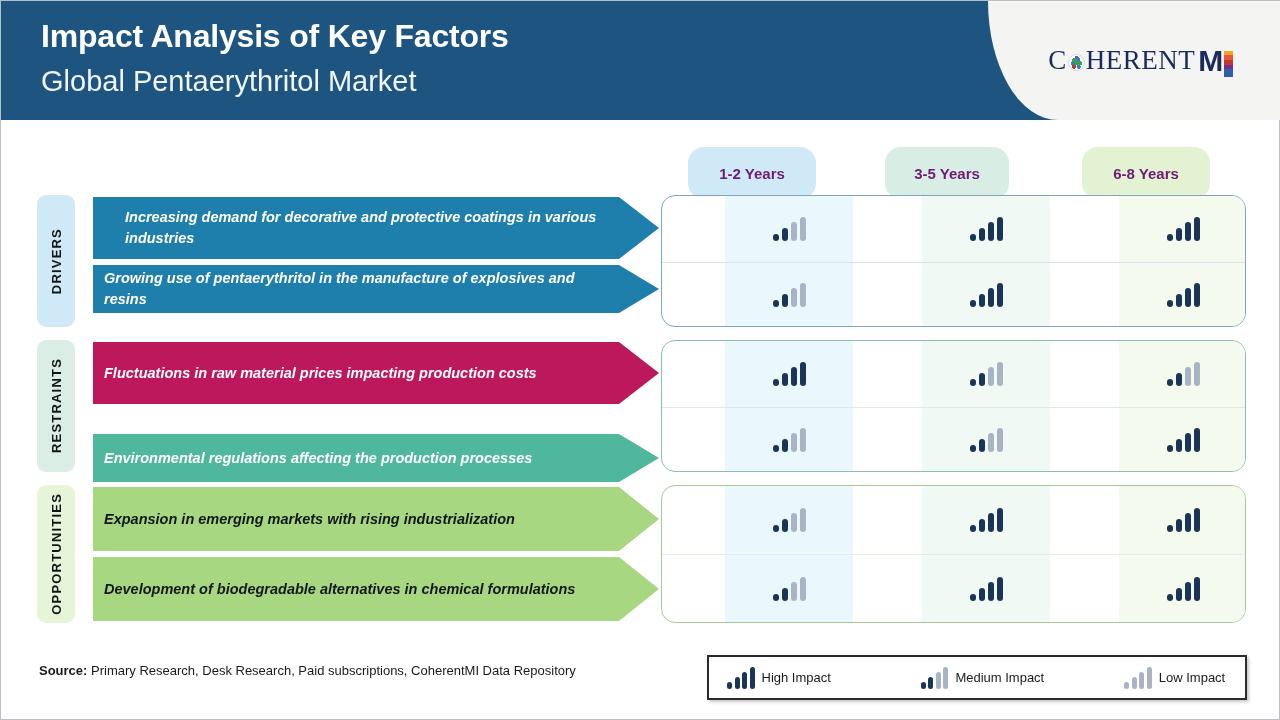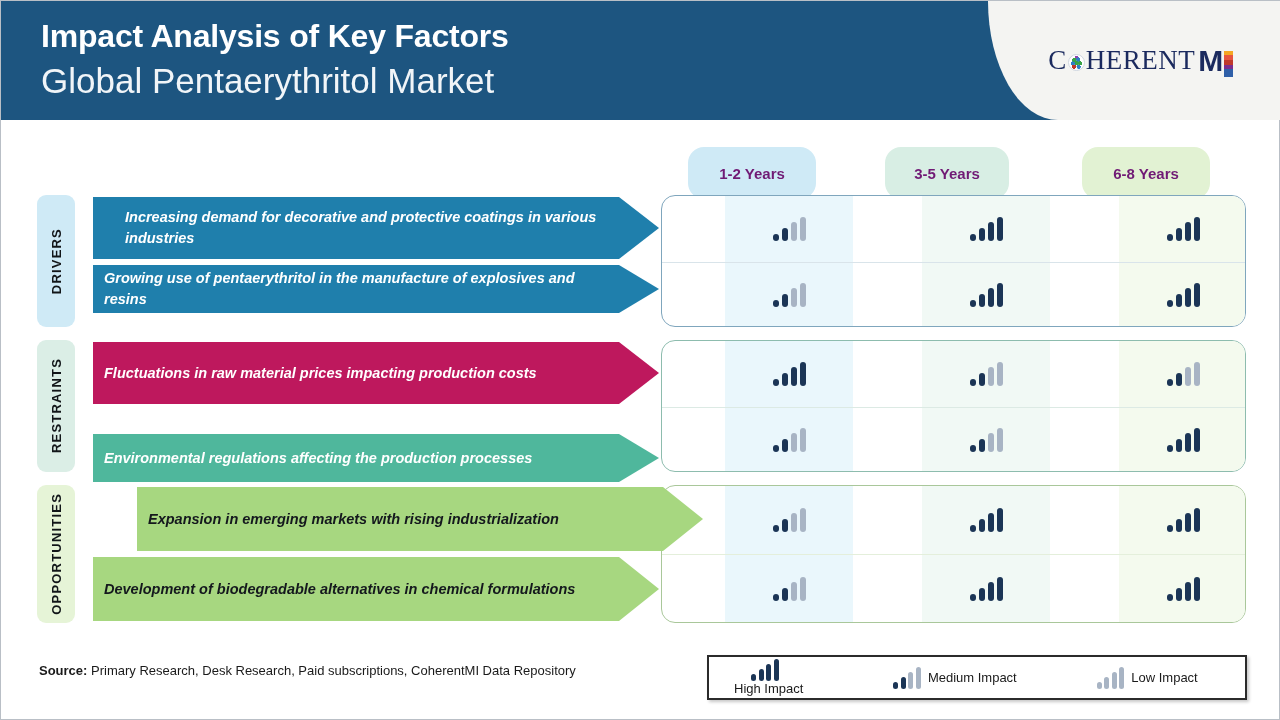--- a/index.html
+++ b/index.html
@@ -32,21 +32,21 @@
   }
   .title-block {
     position: absolute; left: 40px; top: 12px;
   }
   .title-main {
     font-size: 32px; font-weight: bold; color: #ffffff;
     letter-spacing: -0.2px; line-height: 46px;
     white-space: nowrap;
   }
   .title-sub {
-    font-size: 35px; font-weight: 300; color: #f1f5f8;
+    font-size: 29px; font-weight: 300; color: #f1f5f8;
     line-height: 44px; white-space: nowrap;
   }
 
   
   .logo {
     display: flex; align-items: center; justify-content: center;
     transform: translateX(6px);
   }
   .logo-text-a {
     font-family: "Liberation Serif", serif;
@@ -159,21 +159,21 @@
 
   .group.g0 .factor.f0 { background: #1f7fac; padding-left: 32px; }
   .group.g0 .factor.f1 { background: #1f7fac; }
   .group.g1 .factor.f0 { background: #be185d; text-align: right; }
   .group.g1 .factor.f1 { background: #4fb79c; margin-top: 24px; }
   .group.g2 .factor.f0 { background: #a7d780; }
   .group.g2 .factor.f1 { background: #a7d780; }
 
   .factor.f0 { top: 2px;  height: 62px; }
   .factor.f1 { top: 70px; height: 48px; }
-  .group.g2 .factor.f0 { top: 2px;  height: 64px; margin-left: 44px; }
+  .group.g2 .factor.f0 { top: 2px;  height: 64px; }
   .group.g2 .factor.f1 { top: 72px; height: 64px; }
 
   
   .cell {
     position: absolute; width: 128px; height: 66px;
     display: flex; align-items: center; justify-content: center;
   }
   .bars { display: flex; align-items: flex-end; gap: 3px; height: 24px; }
   .bar { width: 6px; border-radius: 3px; }
   .bar.b1 { height: 7px; }
@@ -192,21 +192,21 @@
 
   .legend {
     position: absolute; left: 706px; top: 654px;
     width: 540px; height: 45px;
     background: #ffffff;
     border: 2px solid #2b2b2b;
     box-shadow: 2px 2px 3px rgba(0,0,0,0.22);
     display: flex; align-items: center;
   }
   .legend-item { display: flex; align-items: center; }
-  .legend-item.li0 { margin-left: 18px; flex-direction: column; }
+  .legend-item.li0 { margin-left: 18px; }
   .legend-item.li1 { margin-left: 90px; }
   .legend-item.li2 { margin-left: 80px; }
   .legend-label { font-size: 13px; color: #1a1a1a; margin-left: 7px; white-space: nowrap; }
   .legend .bars { height: 22px; gap: 2.5px; }
   .legend .bar { width: 5px; }
   .legend .bar.b1 { height: 7px; }
   .legend .bar.b2 { height: 12px; }
   .legend .bar.b3 { height: 17px; }
   .legend .bar.b4 { height: 22px; }
 </style>

